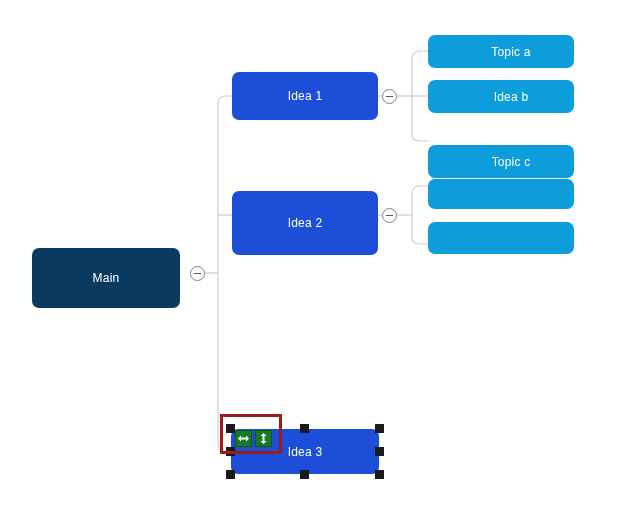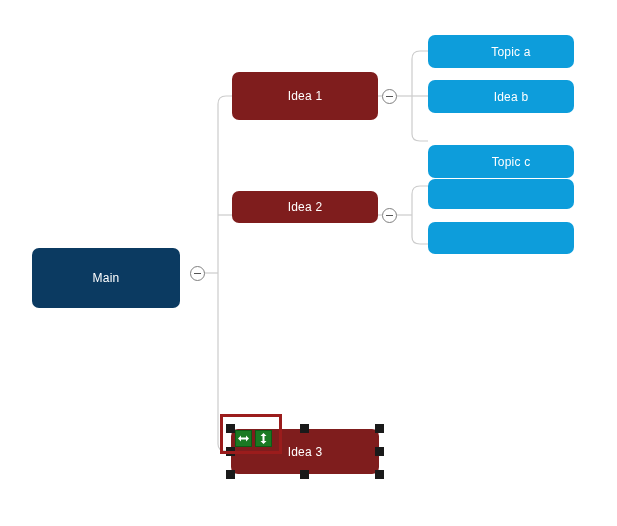--- a/index.html
+++ b/index.html
@@ -30,21 +30,21 @@
     display: flex;
     align-items: center;
     justify-content: center;
     color: #ffffff;
     font-size: 12px;
     letter-spacing: 0.2px;
     box-sizing: border-box;
     user-select: none;
   }
   .node-root  { background: #0b3a61; }
-  .node-idea  { background: #7f1d1d; }
+  .node-idea  { background: #1d4ed8; }
   .node-topic { background: #0d9ddb; padding-left: 20px; }
 
   .collapse-btn {
     position: absolute;
     width: 15px;
     height: 15px;
     border-radius: 50%;
     border: 1px solid #808080;
     background: #ffffff;
     box-sizing: border-box;
@@ -140,21 +140,21 @@
   <div class="node node-topic" style="left:428px; top:35px; width:146px; height:33px;">
     <span>Topic a</span>
   </div>
   <div class="node node-topic" style="left:428px; top:80px; width:146px; height:33px;">
     <span>Idea b</span>
   </div>
   <div class="node node-topic" style="left:428px; top:125px; width:146px; height:33px;margin-top:20px;">
     <span>Topic c</span>
   </div>
 
-  <div class="node node-idea" style="left:232px; top:191px; width:146px; height:32px;">
+  <div class="node node-idea" style="left:232px; top:191px; width:146px; height:64px;">
     <span>Idea 2</span>
   </div>
   <div class="collapse-btn" style="left:382px; top:208px;"></div>
 
   <div class="node node-topic" style="left:428px; top:179px; width:146px; height:30px;">
     <span></span>
   </div>
   <div class="node node-topic" style="left:428px; top:222px; width:146px; height:32px;">
     <span></span>
   </div>

